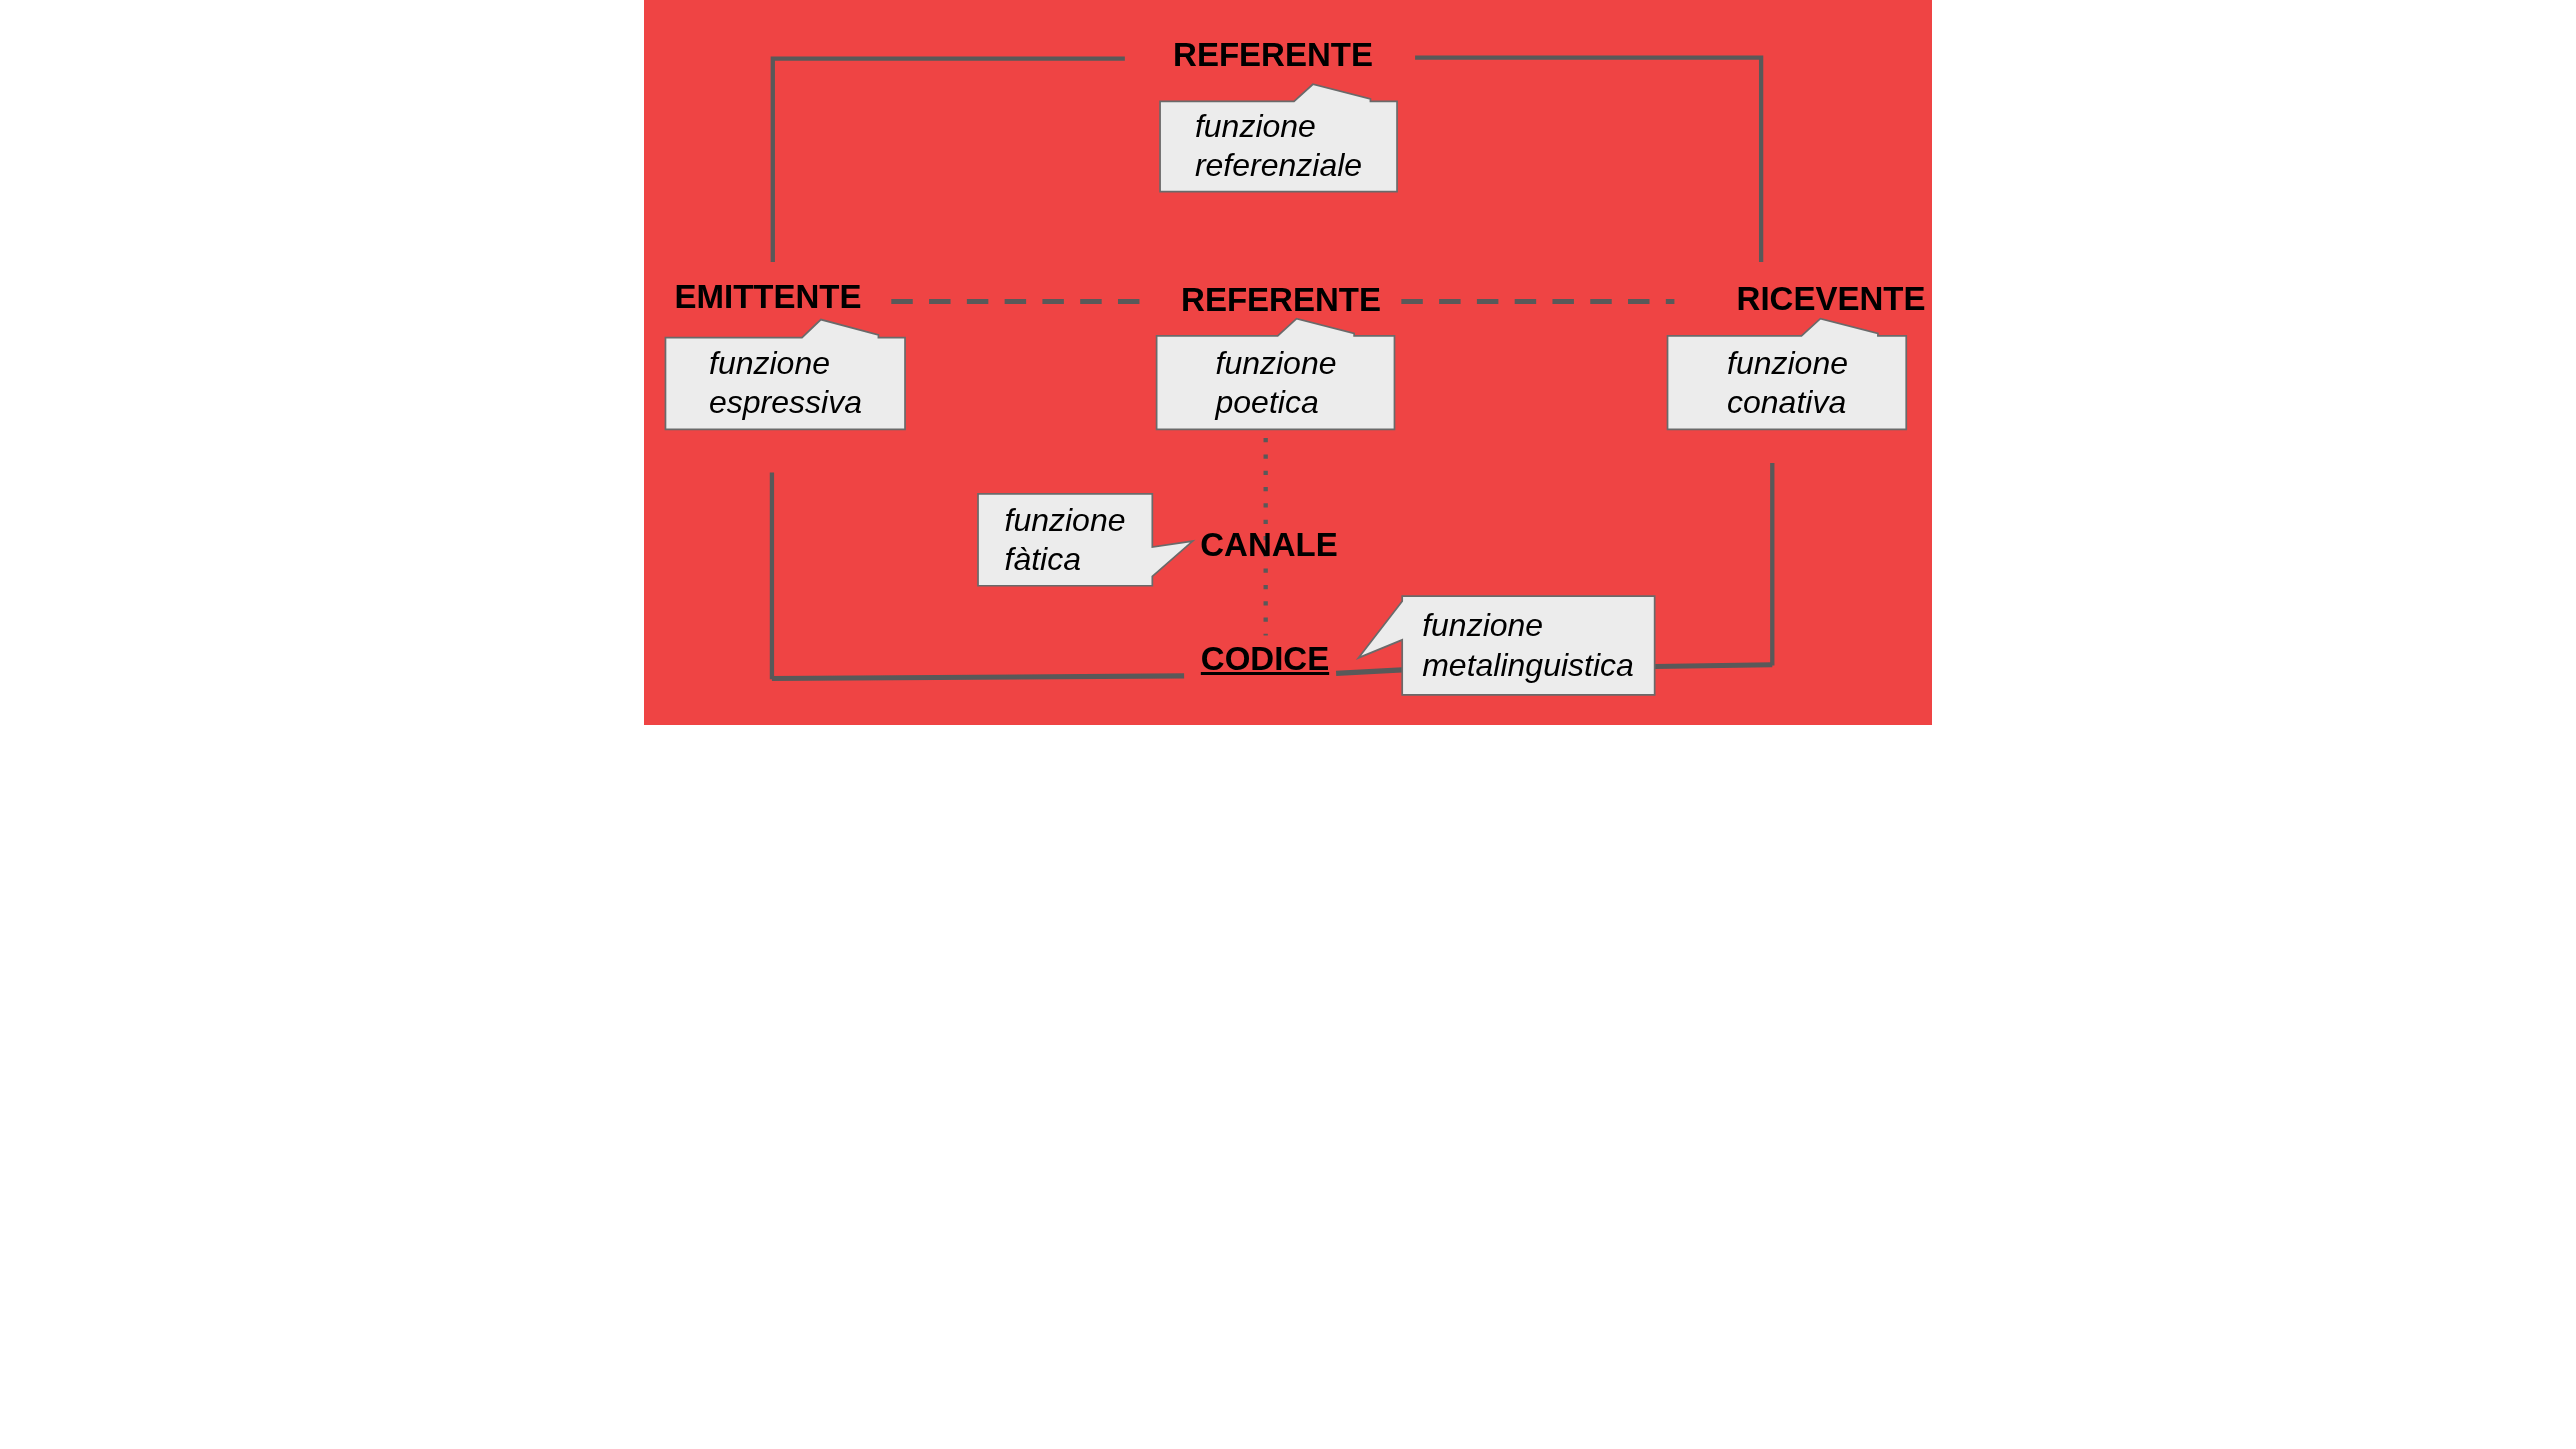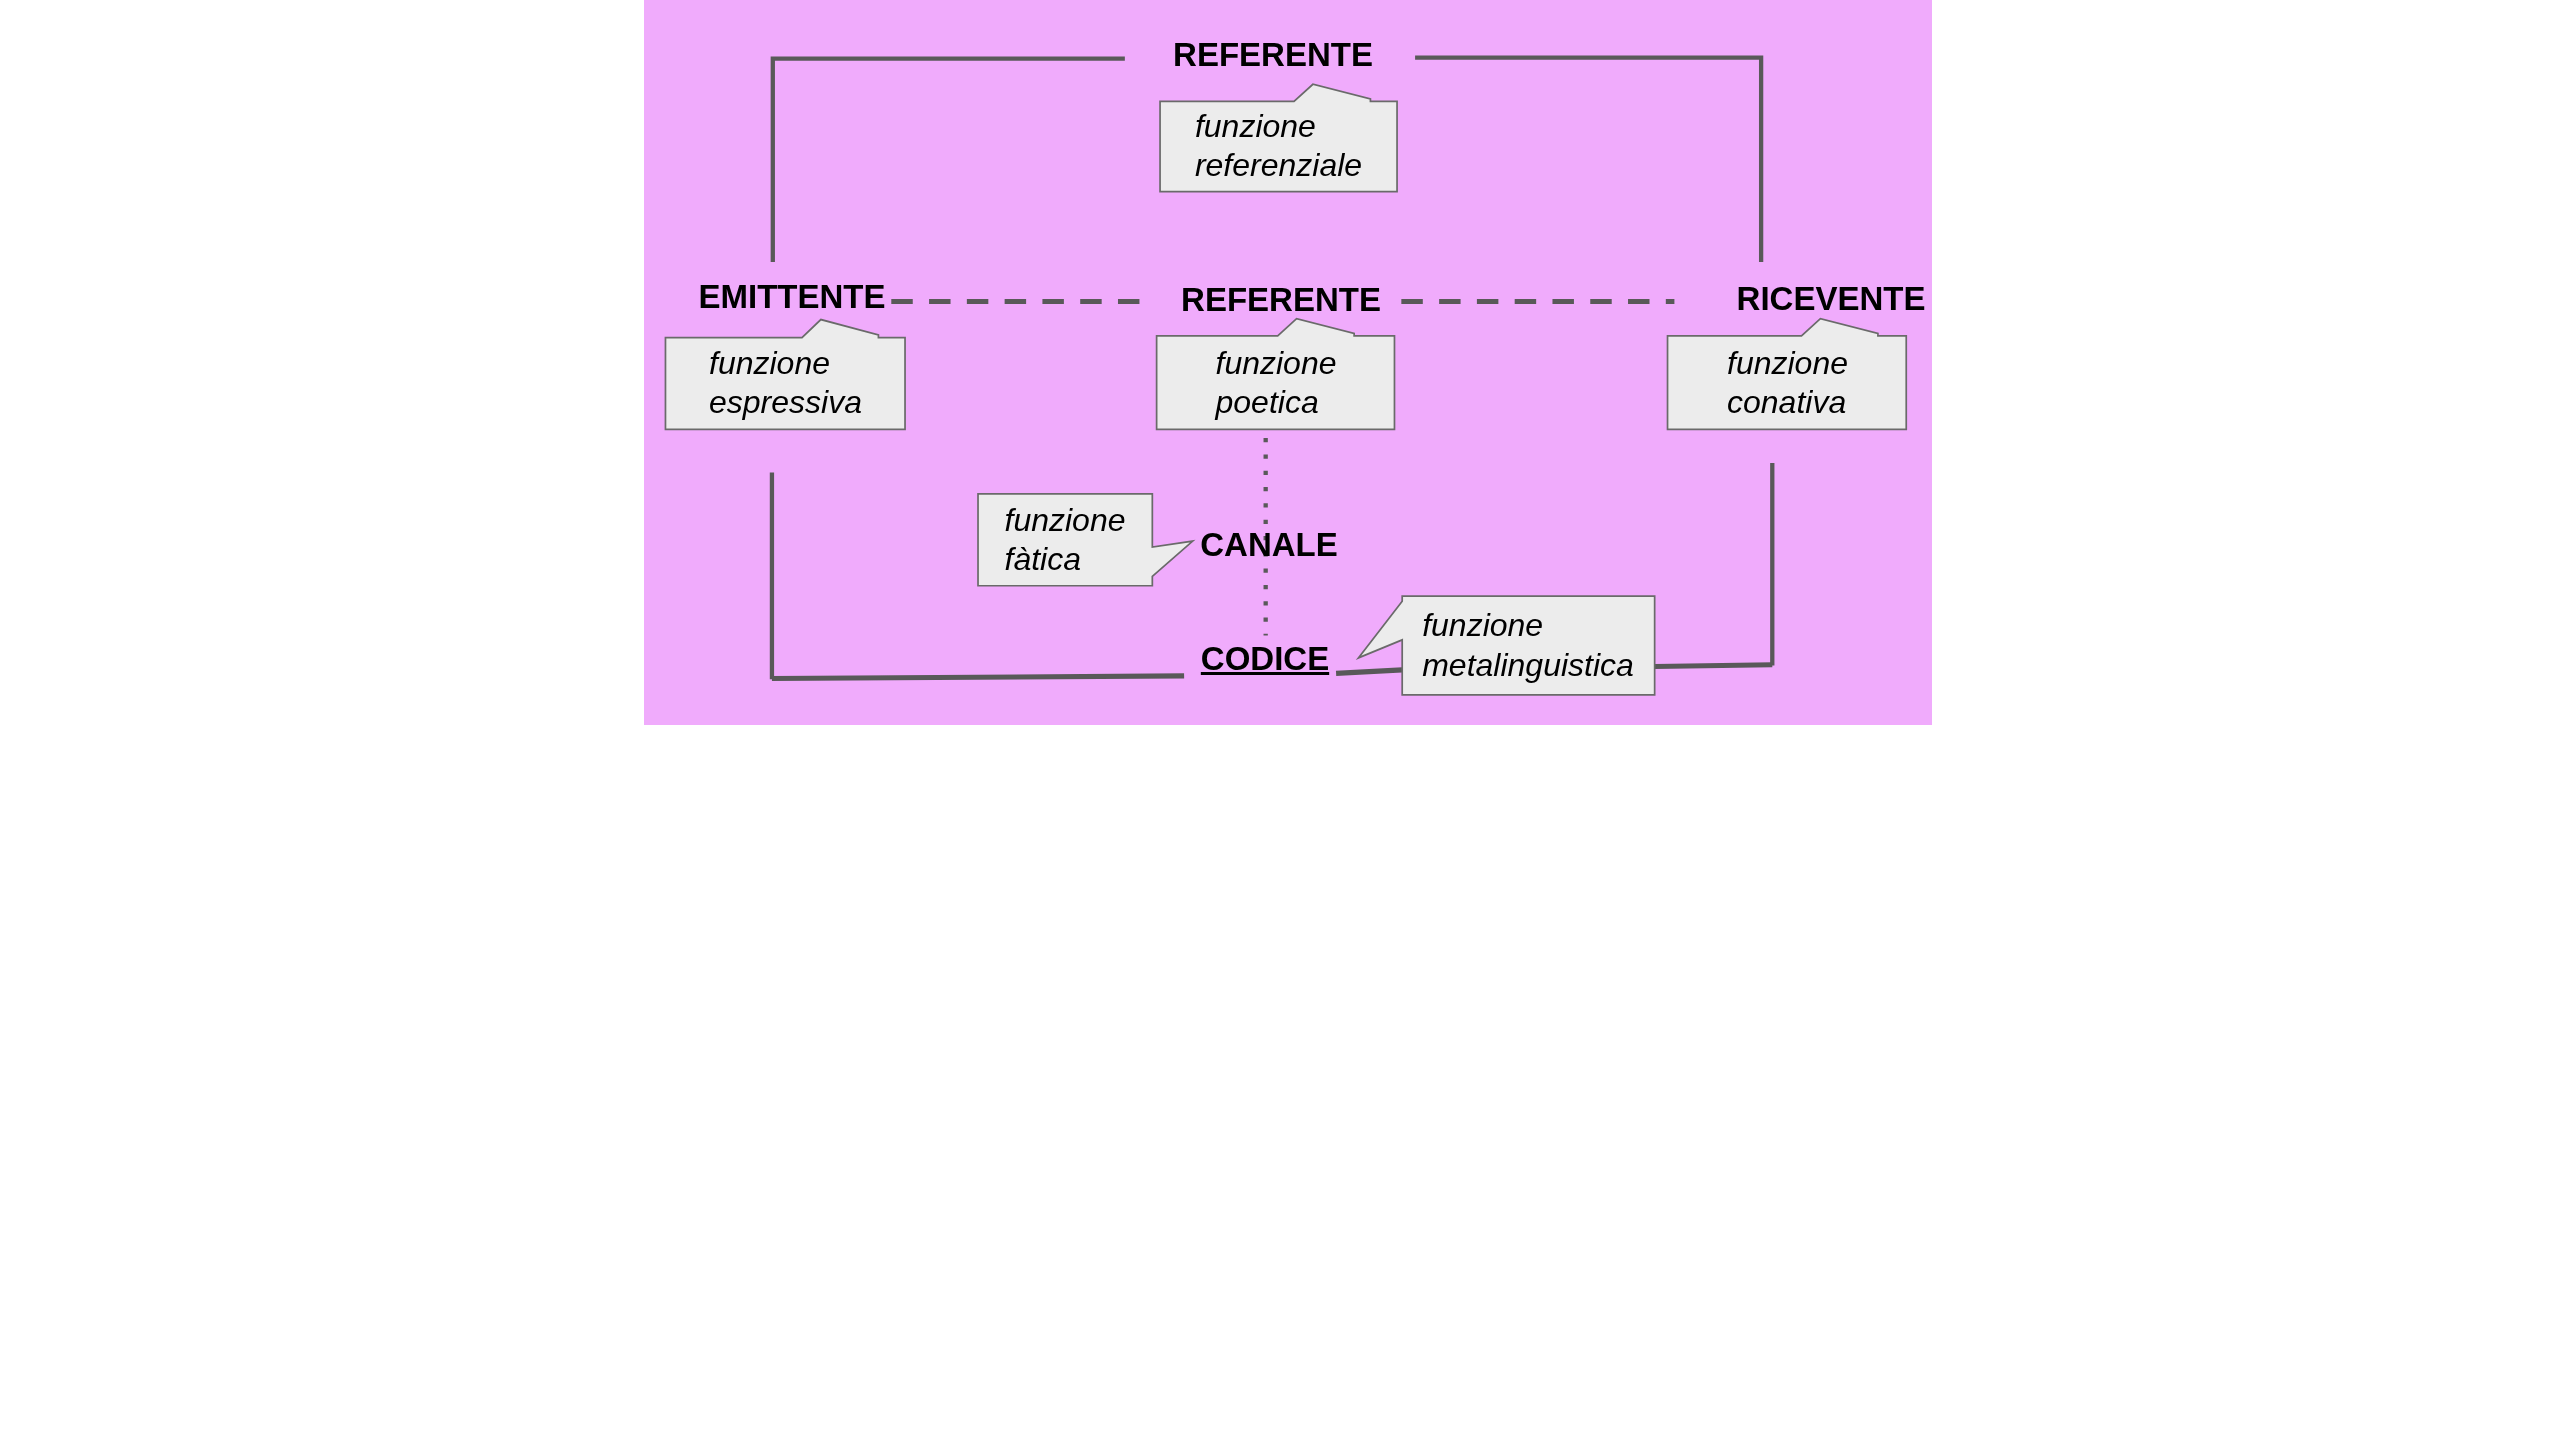--- a/index.html
+++ b/index.html
@@ -5,21 +5,21 @@
   html, body {
     margin: 0;
     padding: 0;
     background: #ffffff;
   }
   .stage {
     position: relative;
     width: 1288px;
     height: 725px;
     margin: 0 auto;
-    background: #f0abfc;
+    background: #ef4444;
     font-family: "Liberation Sans", sans-serif;
     overflow: hidden;
   }
   .stage svg.wires {
     position: absolute;
     left: 0;
     top: 0;
     width: 1288px;
     height: 725px;
   }
@@ -68,21 +68,21 @@
 
     <path d="M601 118 H757 L779 98 L846 115 V118 H877 V223 H601 Z" stroke-width="2" fill="#ececec" stroke="#6a6a6a"></path>
     <path d="M25 393 H184 L206 372 L273 390 V393 H304 V500 H25 Z" stroke-width="2" fill="#ececec" stroke="#6a6a6a"></path>
     <path d="M597 391 H738 L760 371 L827 388 V391 H874 V500 H597 Z" stroke-width="2" fill="#ececec" stroke="#6a6a6a"></path>
     <path d="M1192 391 H1348 L1370 371 L1437 388 V391 H1470 V500 H1192 Z" stroke-width="2" fill="#ececec" stroke="#6a6a6a"></path>
     <path d="M389 575 H592 V637 L639 630 L592 671 V682 H389 Z" stroke-width="2" fill="#ececec" stroke="#6a6a6a"></path>
     <path d="M883 694 H1177 V809 H883 V745 L832 766 L883 700 Z" stroke-width="2" fill="#ececec" stroke="#6a6a6a"></path>
   </svg>
 
   <div class="node-label" style="left:629px; top:55px;">REFERENTE</div>
-  <div class="node-label" style="left:148px; top:297px;text-align:center;">EMITTENTE</div>
+  <div class="node-label" style="left:124px; top:297px;text-align:center;">EMITTENTE</div>
   <div class="node-label" style="left:637px; top:300px;">REFERENTE</div>
   <div class="node-label" style="left:1139px; top:299px;margin-left:48px;">RICEVENTE</div>
   <div class="node-label" style="left:625px; top:545px;">CANALE</div>
   <div class="node-label" style="left:621px; top:659px;text-decoration:underline;">CODICE</div>
 
   <div class="callout-text" style="left:516px; top:101px; width:237px; height:90px;">funzione
 referenziale</div>
   <div class="callout-text" style="left:21.5px; top:337px; width:240px; height:92px;">funzione
 espressiva</div>
   <div class="callout-text" style="left:513px; top:336px; width:238px; height:94px;">funzione

